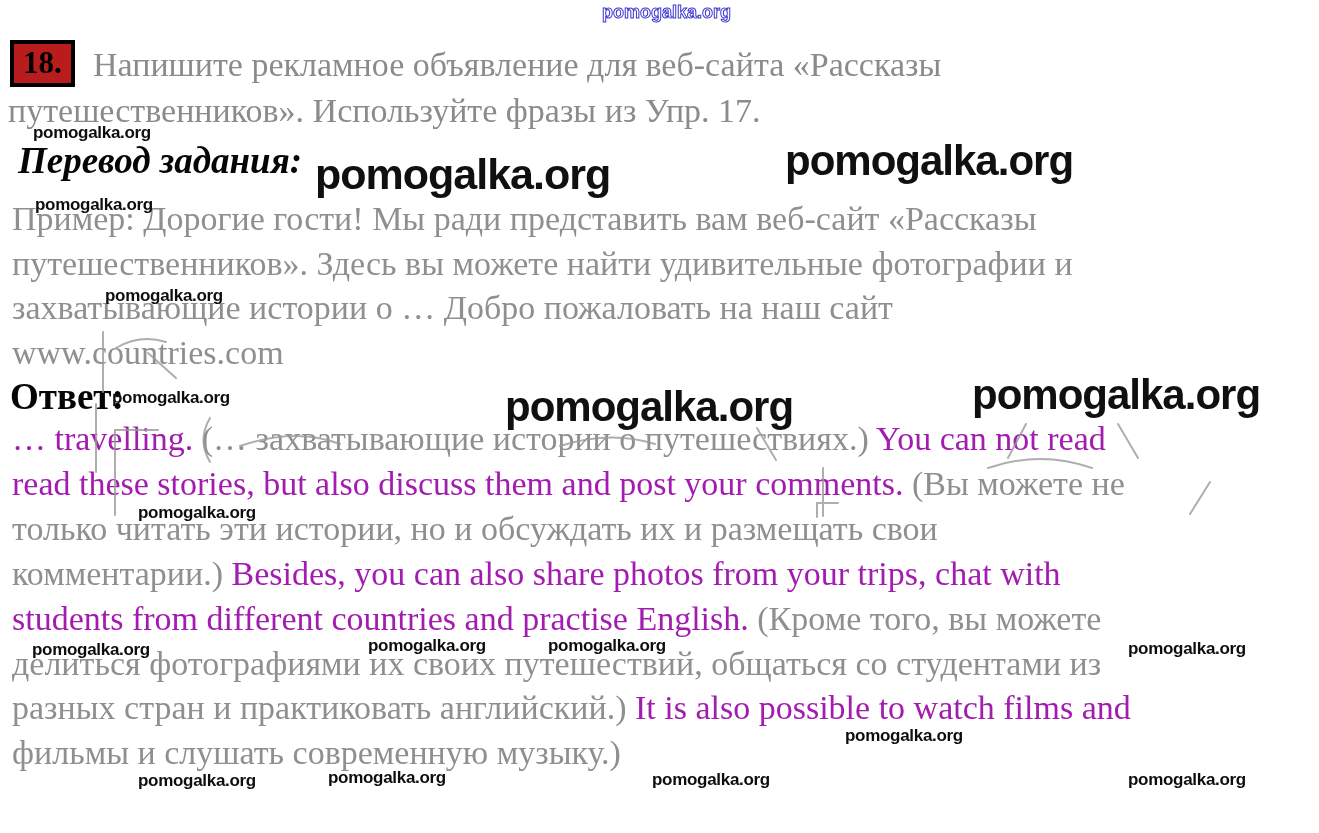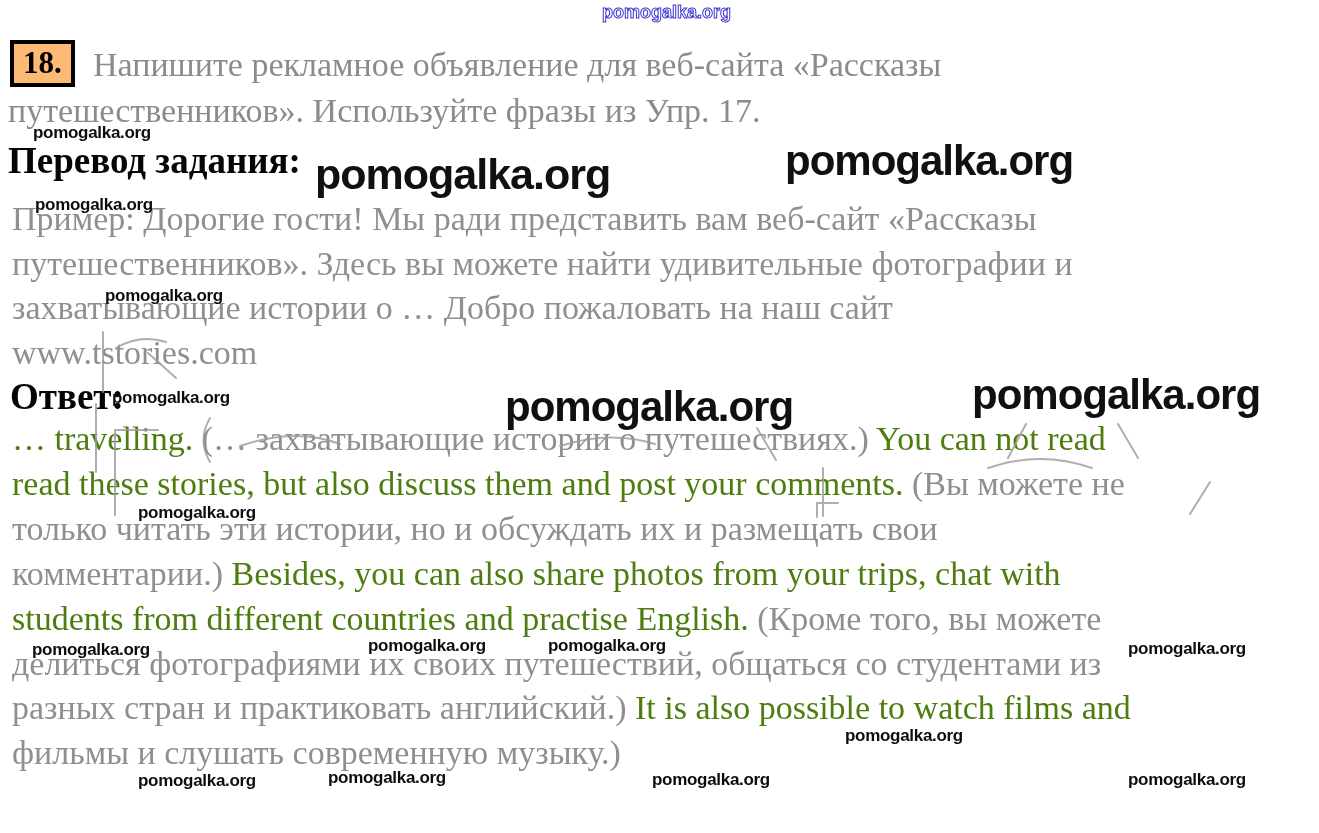--- a/index.html
+++ b/index.html
@@ -4,33 +4,33 @@
 <style>
   html,body{margin:0;padding:0;background:#ffffff;}
   #page{position:relative;width:1295px;height:833px;background:#ffffff;overflow:hidden;
         font-family:"Liberation Serif","DejaVu Serif",serif;}
 
   
   .gray-serif{color:#8b8b8b;font-size:34px;white-space:nowrap;}
   .task-line1{position:absolute;left:93px;top:46px;text-align:right;}
   .task-line2{position:absolute;left:8px;top:92px;}
 
-  .num-box{position:absolute;left:10px;top:40px;border:4px solid #000;background:#fdba74;
+  .num-box{position:absolute;left:10px;top:40px;border:4px solid #000;background:#b91c1c;
            font-weight:700;font-size:31px;color:#000;padding:1px 9px 2px 9px;line-height:36px;}
 
   .h-bold{position:absolute;color:#050505;font-weight:700;font-size:37px;white-space:nowrap;}
-  .h-translate{left:8px;top:139px;}
+  .h-translate{left:18px;top:139px;font-style:italic;}
   .h-answer{left:10px;top:375px;}
 
   .example-block{position:absolute;left:12px;top:197px;}
   .example-block .t-line{line-height:44.7px;white-space:nowrap;color:#8f8f8f;font-size:34px;}
 
   .answer-block{position:absolute;left:12px;top:417px;}
   .answer-block .t-line{line-height:44.9px;white-space:nowrap;font-size:34px;}
-  .answer-block .en{color:#4d7c0f;text-align:center;}
+  .answer-block .en{color:#a21caf;text-align:center;}
   .answer-block .ru{color:#8f8f8f;margin-top:20px;}
 
   
   .wm-sm{position:absolute;font-family:"Liberation Sans","DejaVu Sans",sans-serif;
          font-weight:700;font-size:17px;color:#0d0d0d;white-space:nowrap;letter-spacing:-0.3px;}
   .wm-lg{position:absolute;font-family:"Liberation Sans","DejaVu Sans",sans-serif;
          font-weight:700;font-size:43px;color:#101010;white-space:nowrap;letter-spacing:-1px;}
   .wm-blue{position:absolute;left:602px;top:2px;font-family:"Liberation Sans","DejaVu Sans",sans-serif;
          font-weight:700;font-size:18px;color:rgba(255,255,255,0);
          -webkit-text-stroke:1px #3c35cf;white-space:nowrap;}
@@ -75,21 +75,21 @@
 
   <span class="wm-lg wm-a">pomogalka.org</span>
   <span class="wm-lg wm-b">pomogalka.org</span>
   <span class="wm-lg wm-c">pomogalka.org</span>
   <span class="wm-lg wm-d">pomogalka.org</span>
 
   <div class="example-block">
     <div class="t-line">Пример: Дорогие гости! Мы ради представить вам веб-сайт «Рассказы</div>
     <div class="t-line">путешественников». Здесь вы можете найти удивительные фотографии и</div>
     <div class="t-line">захватывающие истории о …  Добро пожаловать на наш сайт</div>
-    <div class="t-line">www.tstories.com</div>
+    <div class="t-line">www.countries.com</div>
   </div>
 
   <div class="h-bold h-answer">Ответ:</div>
 
   <div class="answer-block">
       <div class="t-line"><span class="en">… travelling. </span><span class="ru">(… захватывающие истории о путешествиях.) </span><span class="en">You can not read</span></div>
       <div class="t-line"><span class="en">read these stories, but also discuss them and post your comments. </span><span class="ru">(Вы можете не</span></div>
       <div class="t-line"><span class="ru">только читать эти истории, но и обсуждать их и размещать свои</span></div>
       <div class="t-line"><span class="ru">комментарии.) </span><span class="en">Besides, you can also share photos from your trips, chat with</span></div>
       <div class="t-line"><span class="en">students from different countries and practise English. </span><span class="ru">(Кроме того, вы можете</span></div>

